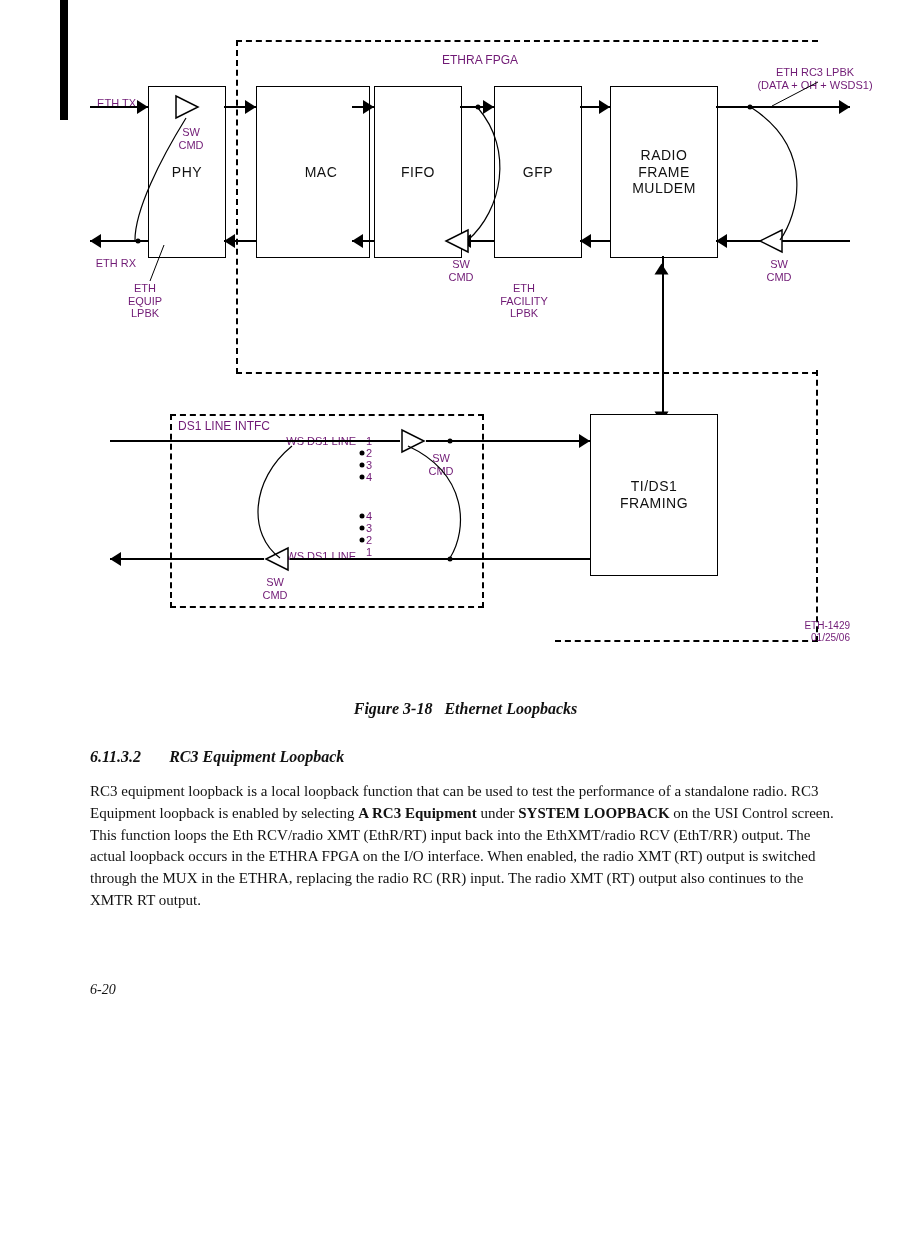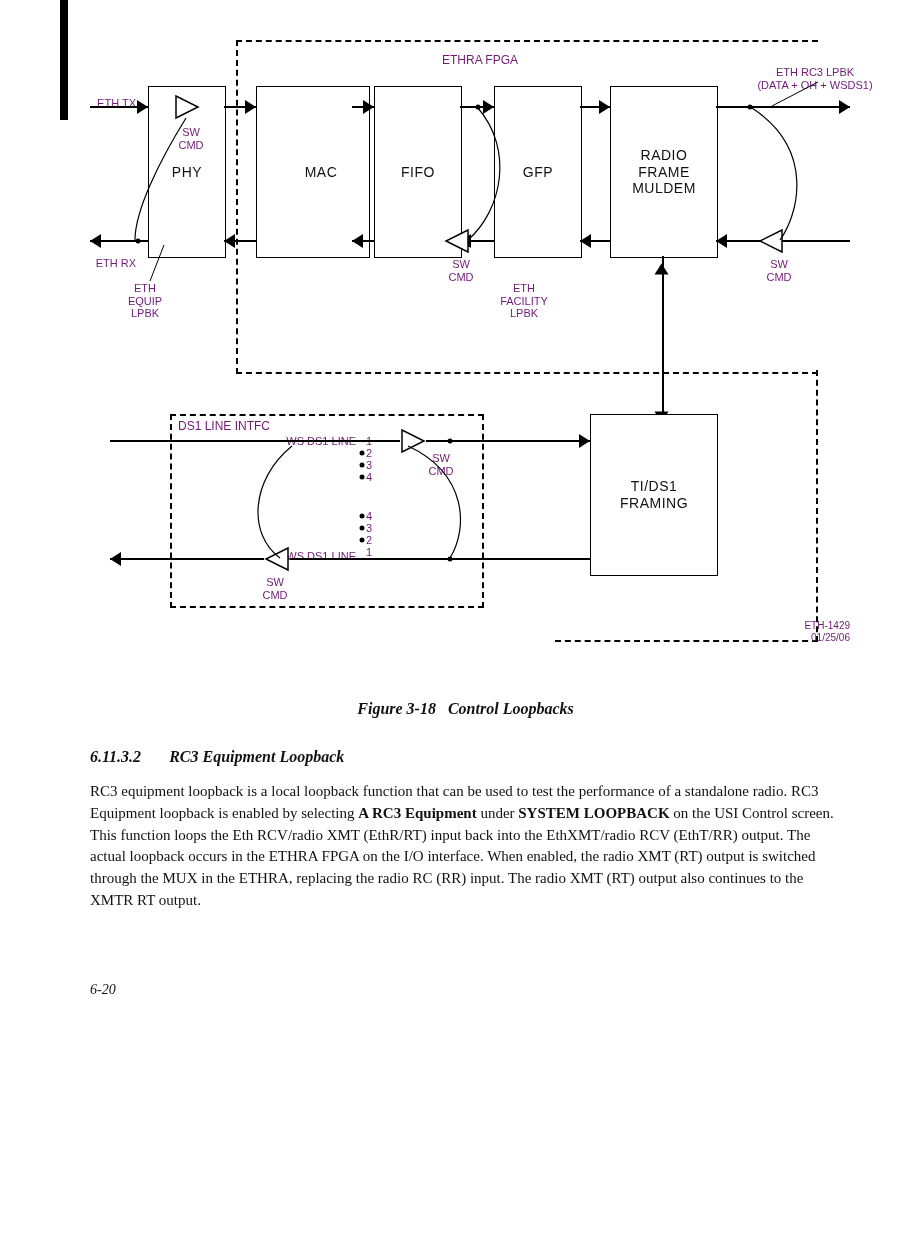--- a/index.html
+++ b/index.html
@@ -286,21 +286,21 @@
 
   <div class="lbl right" style="left:660px; top:580px; width:100px; font-size:10px;">
     <span>ETH-1429</span><br>
     <span>01/25/06</span>
   </div>
 
 </div>
 
 <div class="figure-caption">
   <span>Figure 3-18</span>&nbsp;&nbsp;
-  <span>Control Loopbacks</span>
+  <span>Ethernet Loopbacks</span>
 </div>
 
 <div class="section-heading">
   <span class="num">6.11.3.2</span>
   <span>RC3 Equipment Loopback</span>
 </div>
 
 <p class="body-text">RC3 equipment loopback is a local loopback function that can be used to test the performance of a standalone radio. RC3 Equipment loopback is enabled by selecting <b>A RC3 Equipment</b> under <b>SYSTEM LOOPBACK</b> on the USI Control screen. This function loops the Eth RCV/radio XMT (EthR/RT) input back into the EthXMT/radio RCV (EthT/RR) output. The actual loopback occurs in the ETHRA FPGA on the I/O interface. When enabled, the radio XMT (RT) output is switched through the MUX in the ETHRA, replacing the radio RC (RR) input. The radio XMT (RT) output also continues to the XMTR RT output.</p>
 
 <div class="pageno">6-20</div>

